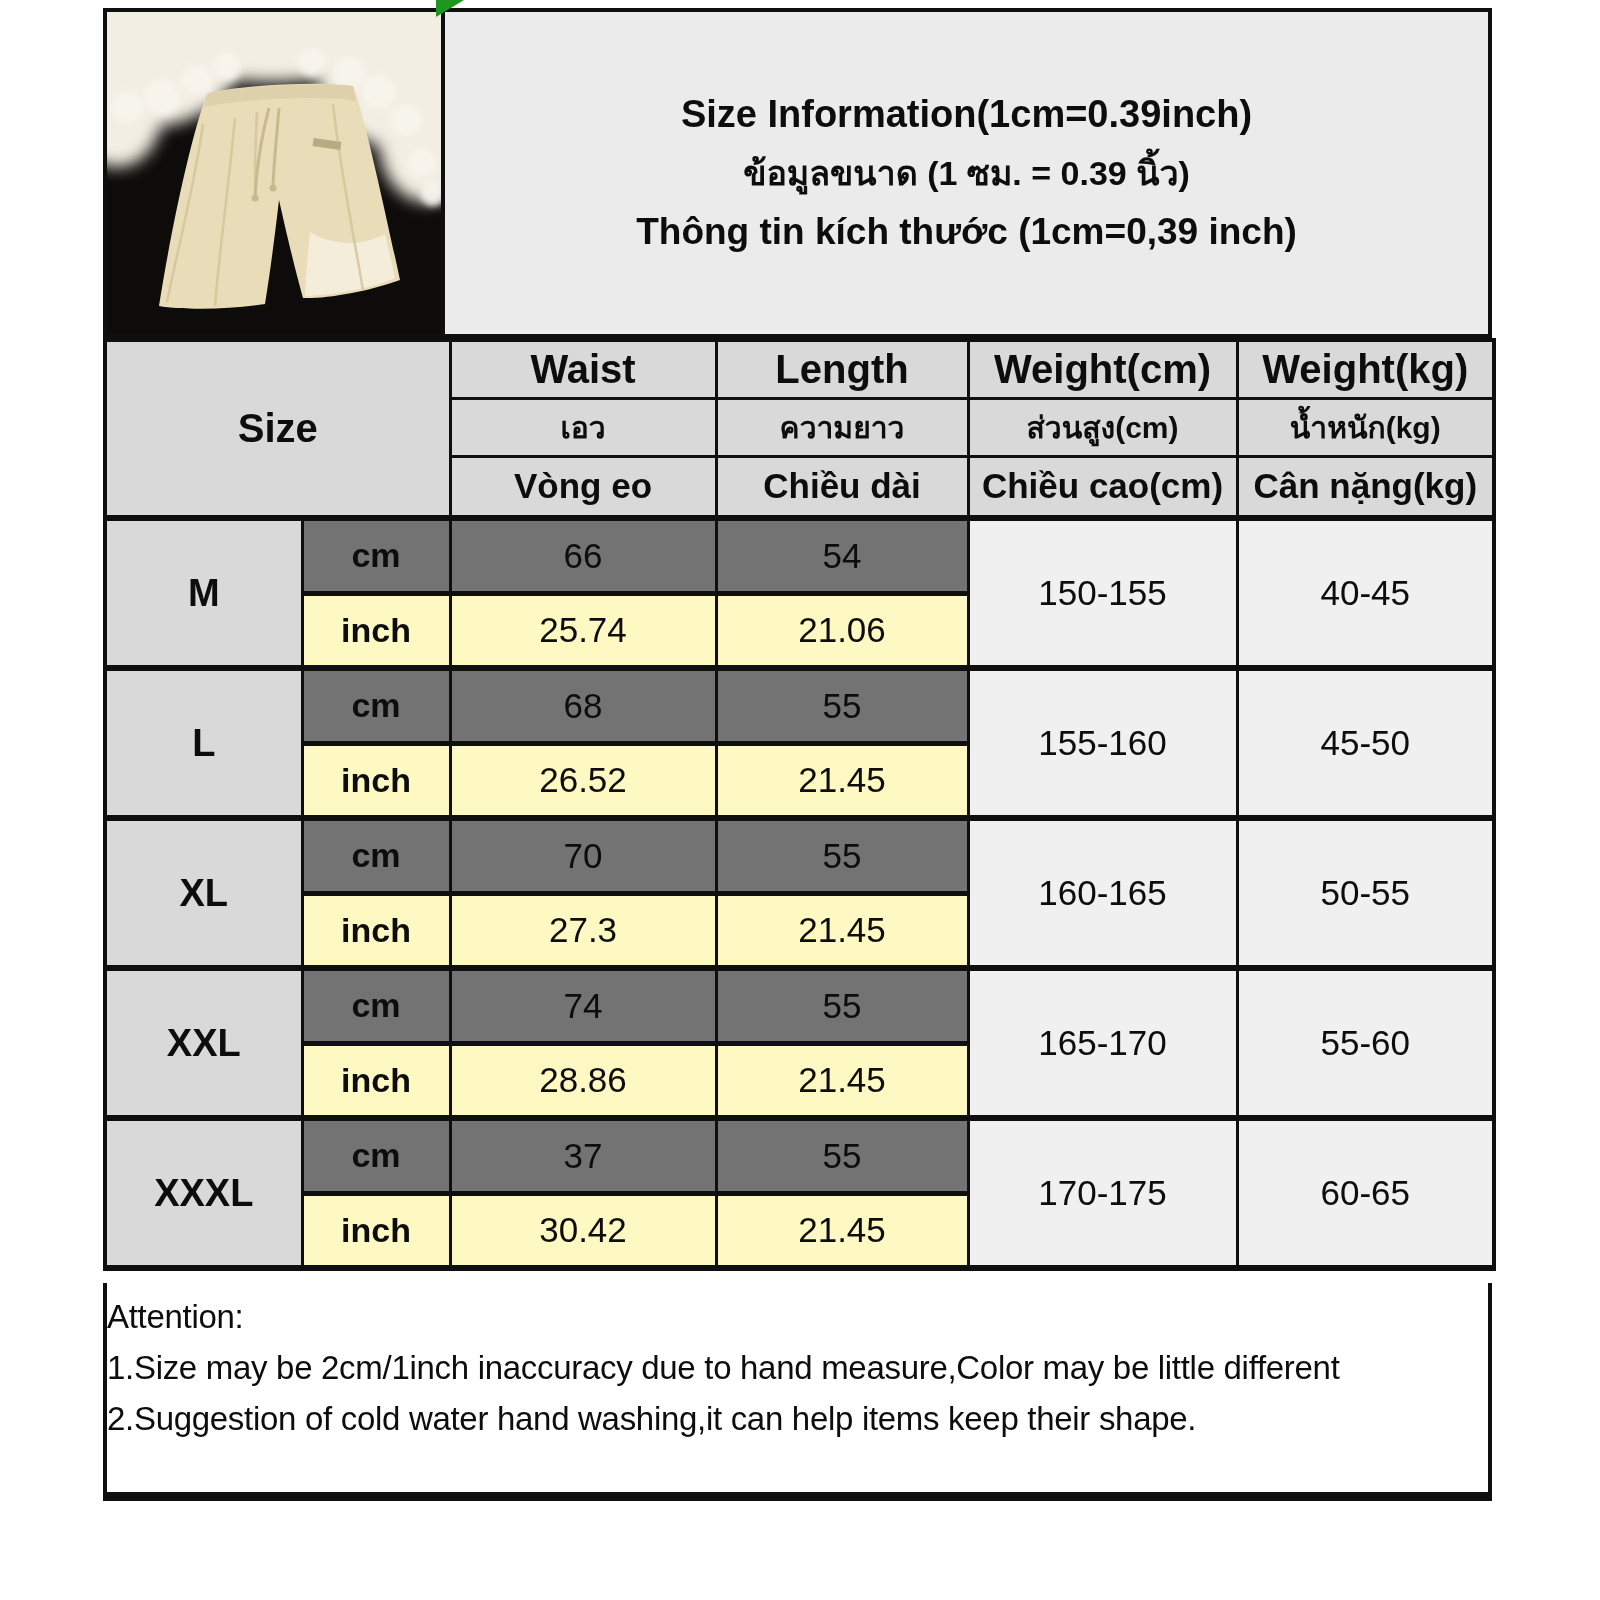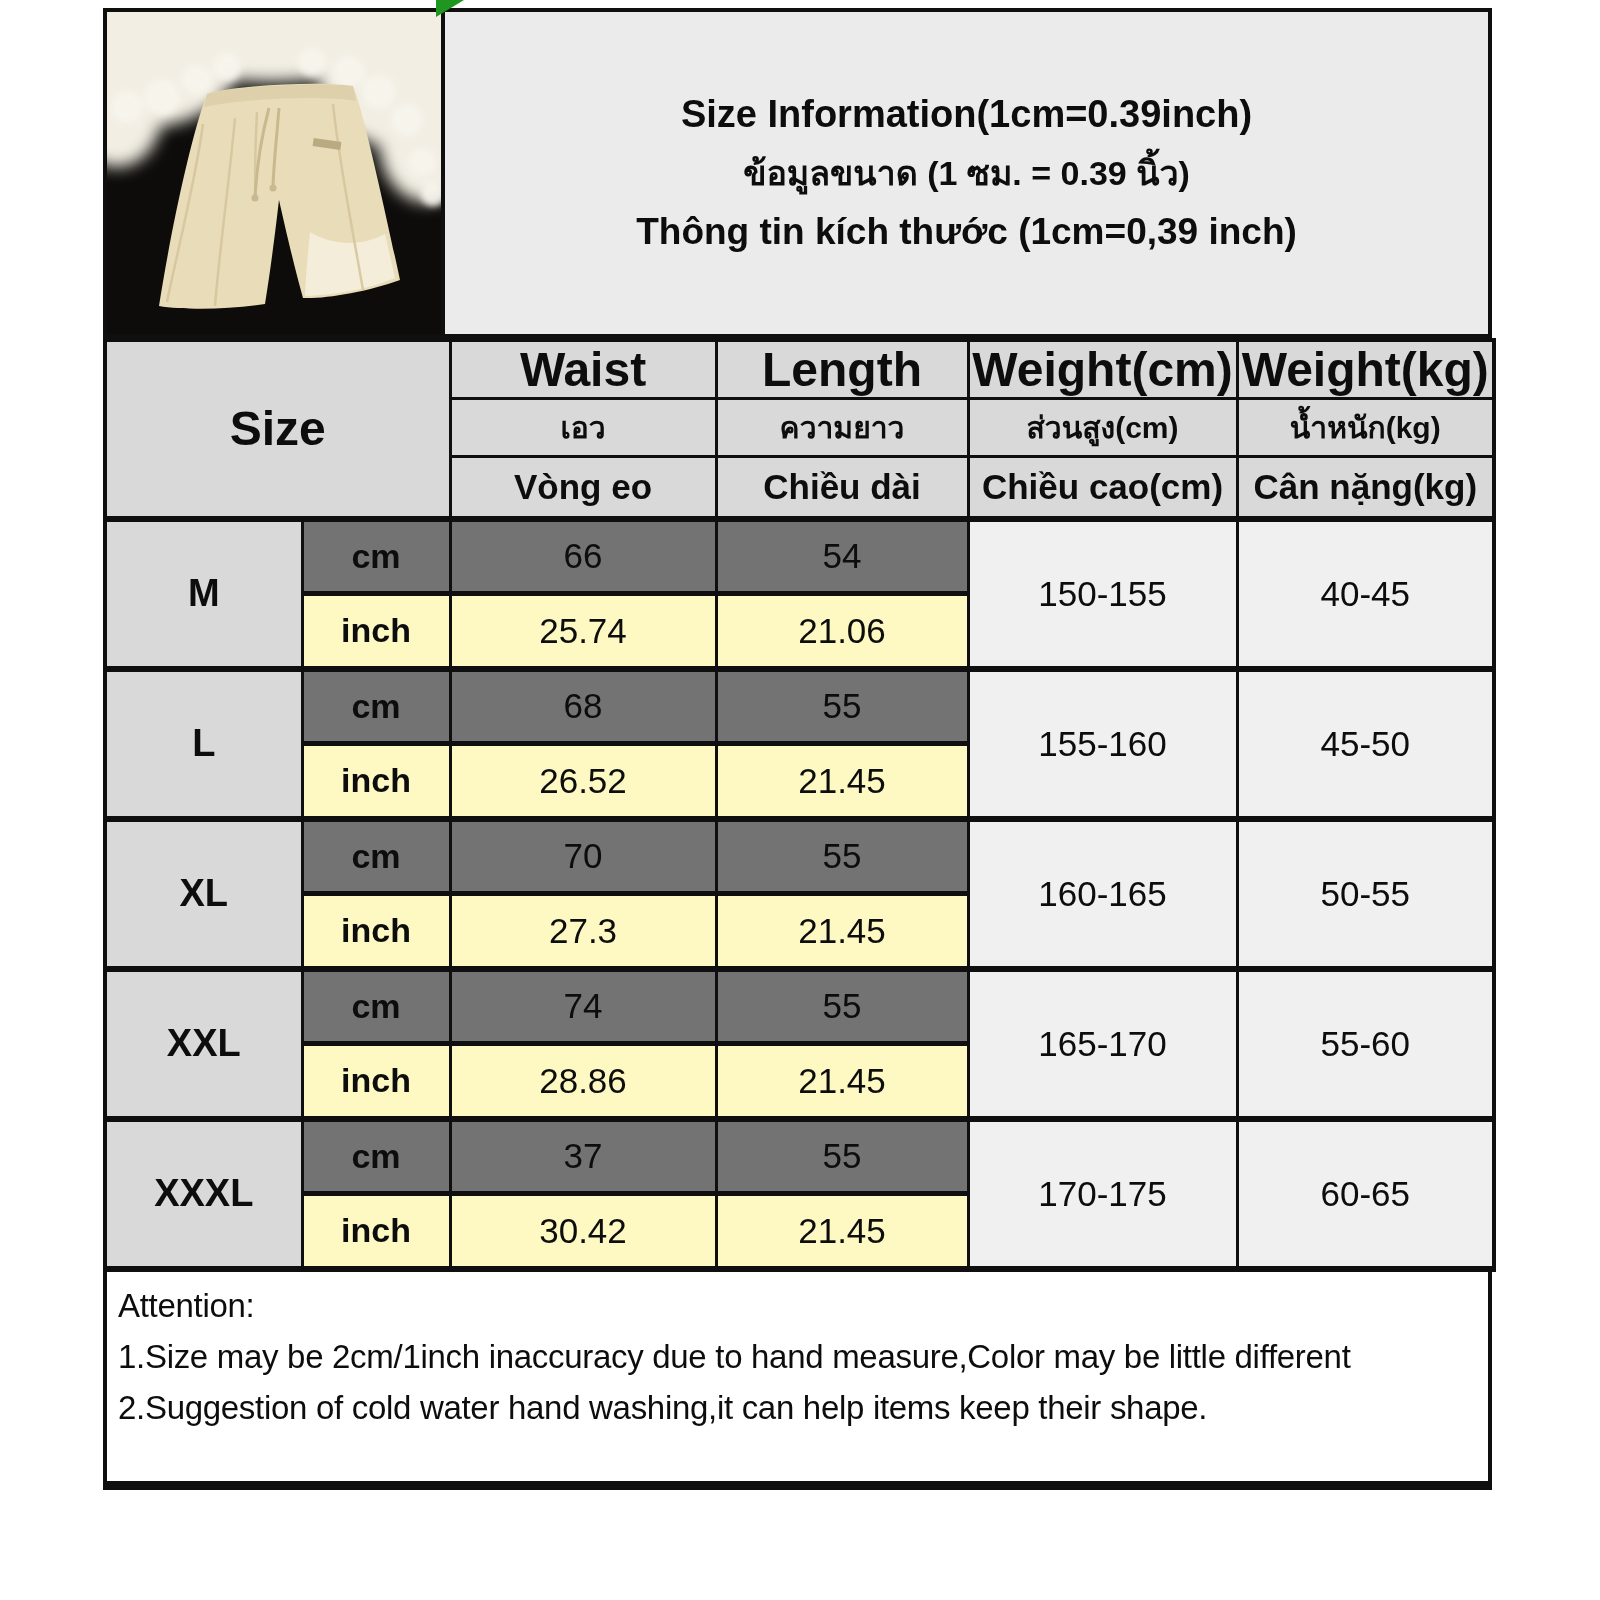--- a/index.html
+++ b/index.html
@@ -59,21 +59,21 @@
   }
   .size-table th,.size-table td{
     border:3px solid #0f0f0f;
     text-align:center;vertical-align:middle;
     padding:0;overflow:hidden;
   }
   .size-table thead th{background:#d9d9d9;font-weight:bold;}
   .size-table thead tr.h-en{height:58px;}
   .size-table thead tr.h-th{height:58px;}
   .size-table thead tr.h-vi{height:62px;margin-top:32px;}
-  .size-table thead tr.h-en th{font-size:48px;}
+  .size-table thead tr.h-en th{font-size:40px;}
   .size-table thead tr.h-th th{font-size:30px;}
   .size-table thead tr.h-vi th{font-size:35px;}
   th.corner{font-size:62px;font-weight:bold;background:#d9d9d9;}
   .size-table thead tr.h-vi th{border-bottom-width:6px;}
 
   .size-table tbody tr{height:75px;}
   tr.block-start>td{border-top-width:6px;}
   td.size-cell{background:#d9d9d9;font-weight:bold;font-size:38px;}
   td.unit-cell{font-weight:bold;font-size:34px;}
   td.val{font-size:35px;font-weight:400;}
@@ -83,25 +83,26 @@
   td.range-cell{background:#f0f0f0;font-size:35px;font-weight:400;margin-left:23px;}
 
   
   .attention{
     box-sizing:border-box;
     width:1389px;height:218px;
     border:4px solid #0f0f0f;
     border-top:none;
     border-bottom-width:9px;
     background:#ffffff;
-    padding:8px 8px 0 11px;
+    padding:8px 8px 0 0;
     font-size:33px;
     letter-spacing:-0.3px;
     line-height:51px;
     text-align:left;
+    margin-top:12px;
   }
 </style>
 </head>
 <body>
 
 <div class="canvas">
   <div class="content">
 
     <div class="top-panels">
       <div class="photo-panel">

